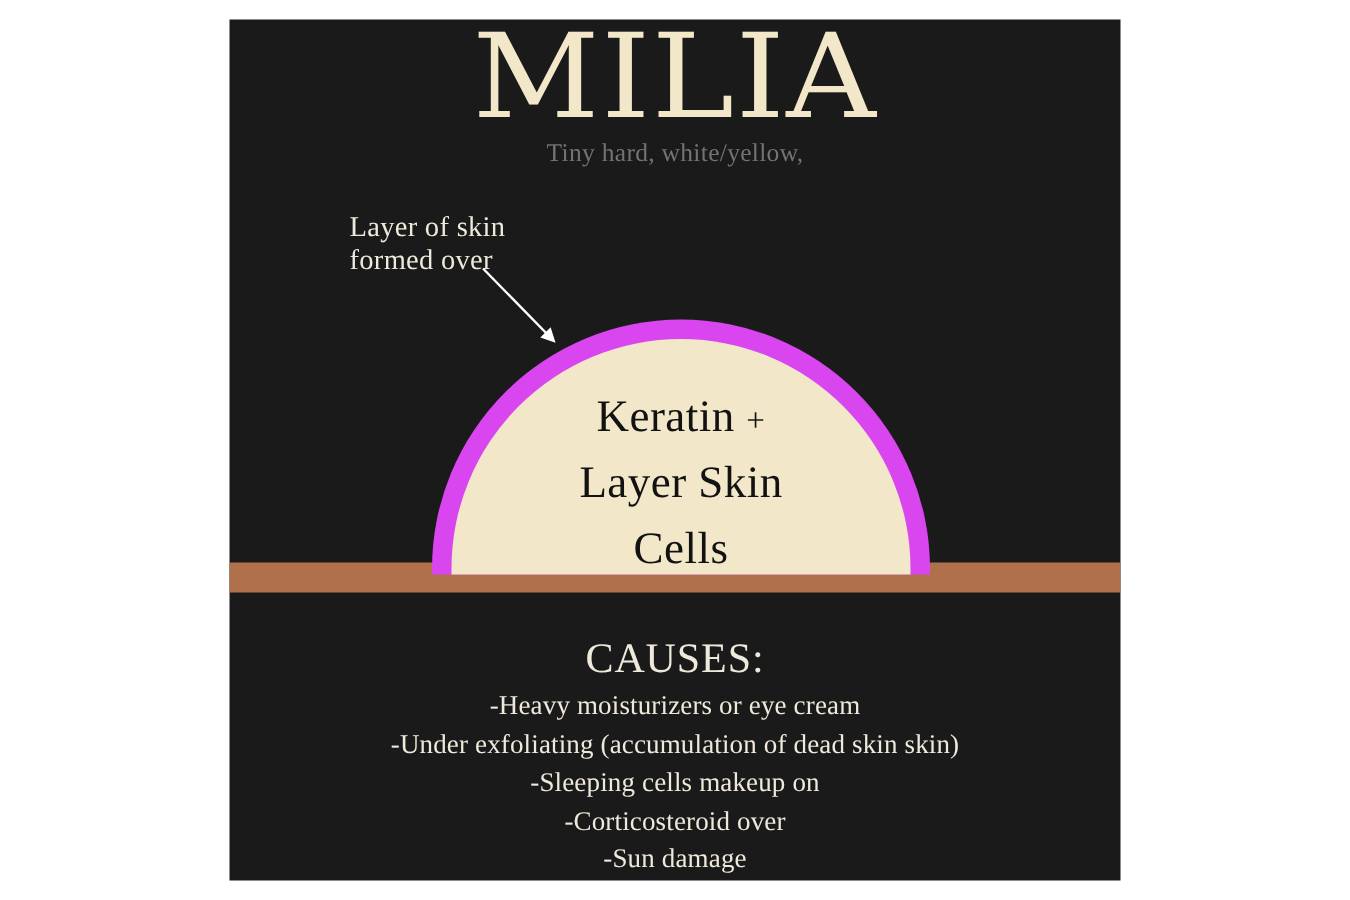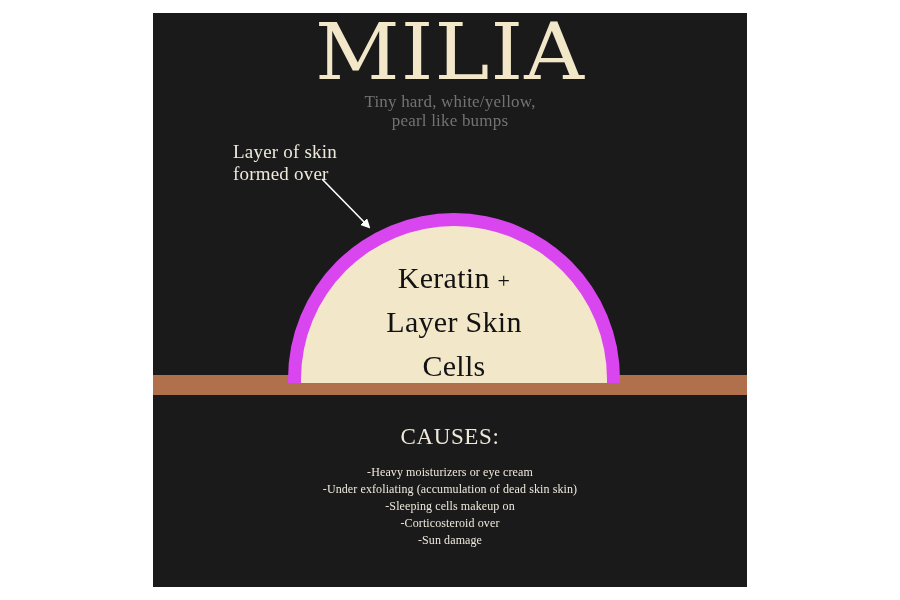--- a/index.html
+++ b/index.html
@@ -133,44 +133,43 @@
   .causes {
     position: absolute;
     left: 0;
     top: 411px;
     width: 594px;
     text-align: center;
     color: #efe9dc;
     font-family: "Liberation Serif", serif;
   }
   .causes-title {
-    font-size: 23px;
+    font-size: 28px;
     letter-spacing: 0.6px;
-    margin: 0 0 14px 0;
+    margin: 0 0 2px 0;
   }
   .causes-list {
     list-style: none;
     margin: 0;
     padding: 0;
-    font-size: 12px;
+    font-size: 18px;
     line-height: 1.42;
     letter-spacing: 0.1px;
   }
 </style>
 </head>
 <body>
 
 <div id="poster">
   <div class="canvas">
 
     <div class="title-block">
       <div class="title">MILIA</div>
       <div class="subtitle">
         <span>Tiny hard, white/yellow,</span><br>
-        <span>pearl like bumps</span>
       </div>
     </div>
 
     <div class="annotation">
       <span>Layer of skin</span><br>
       <span>formed over</span>
     </div>
 
     <svg class="arrow-svg" viewBox="0 0 594 574">
       <defs>

